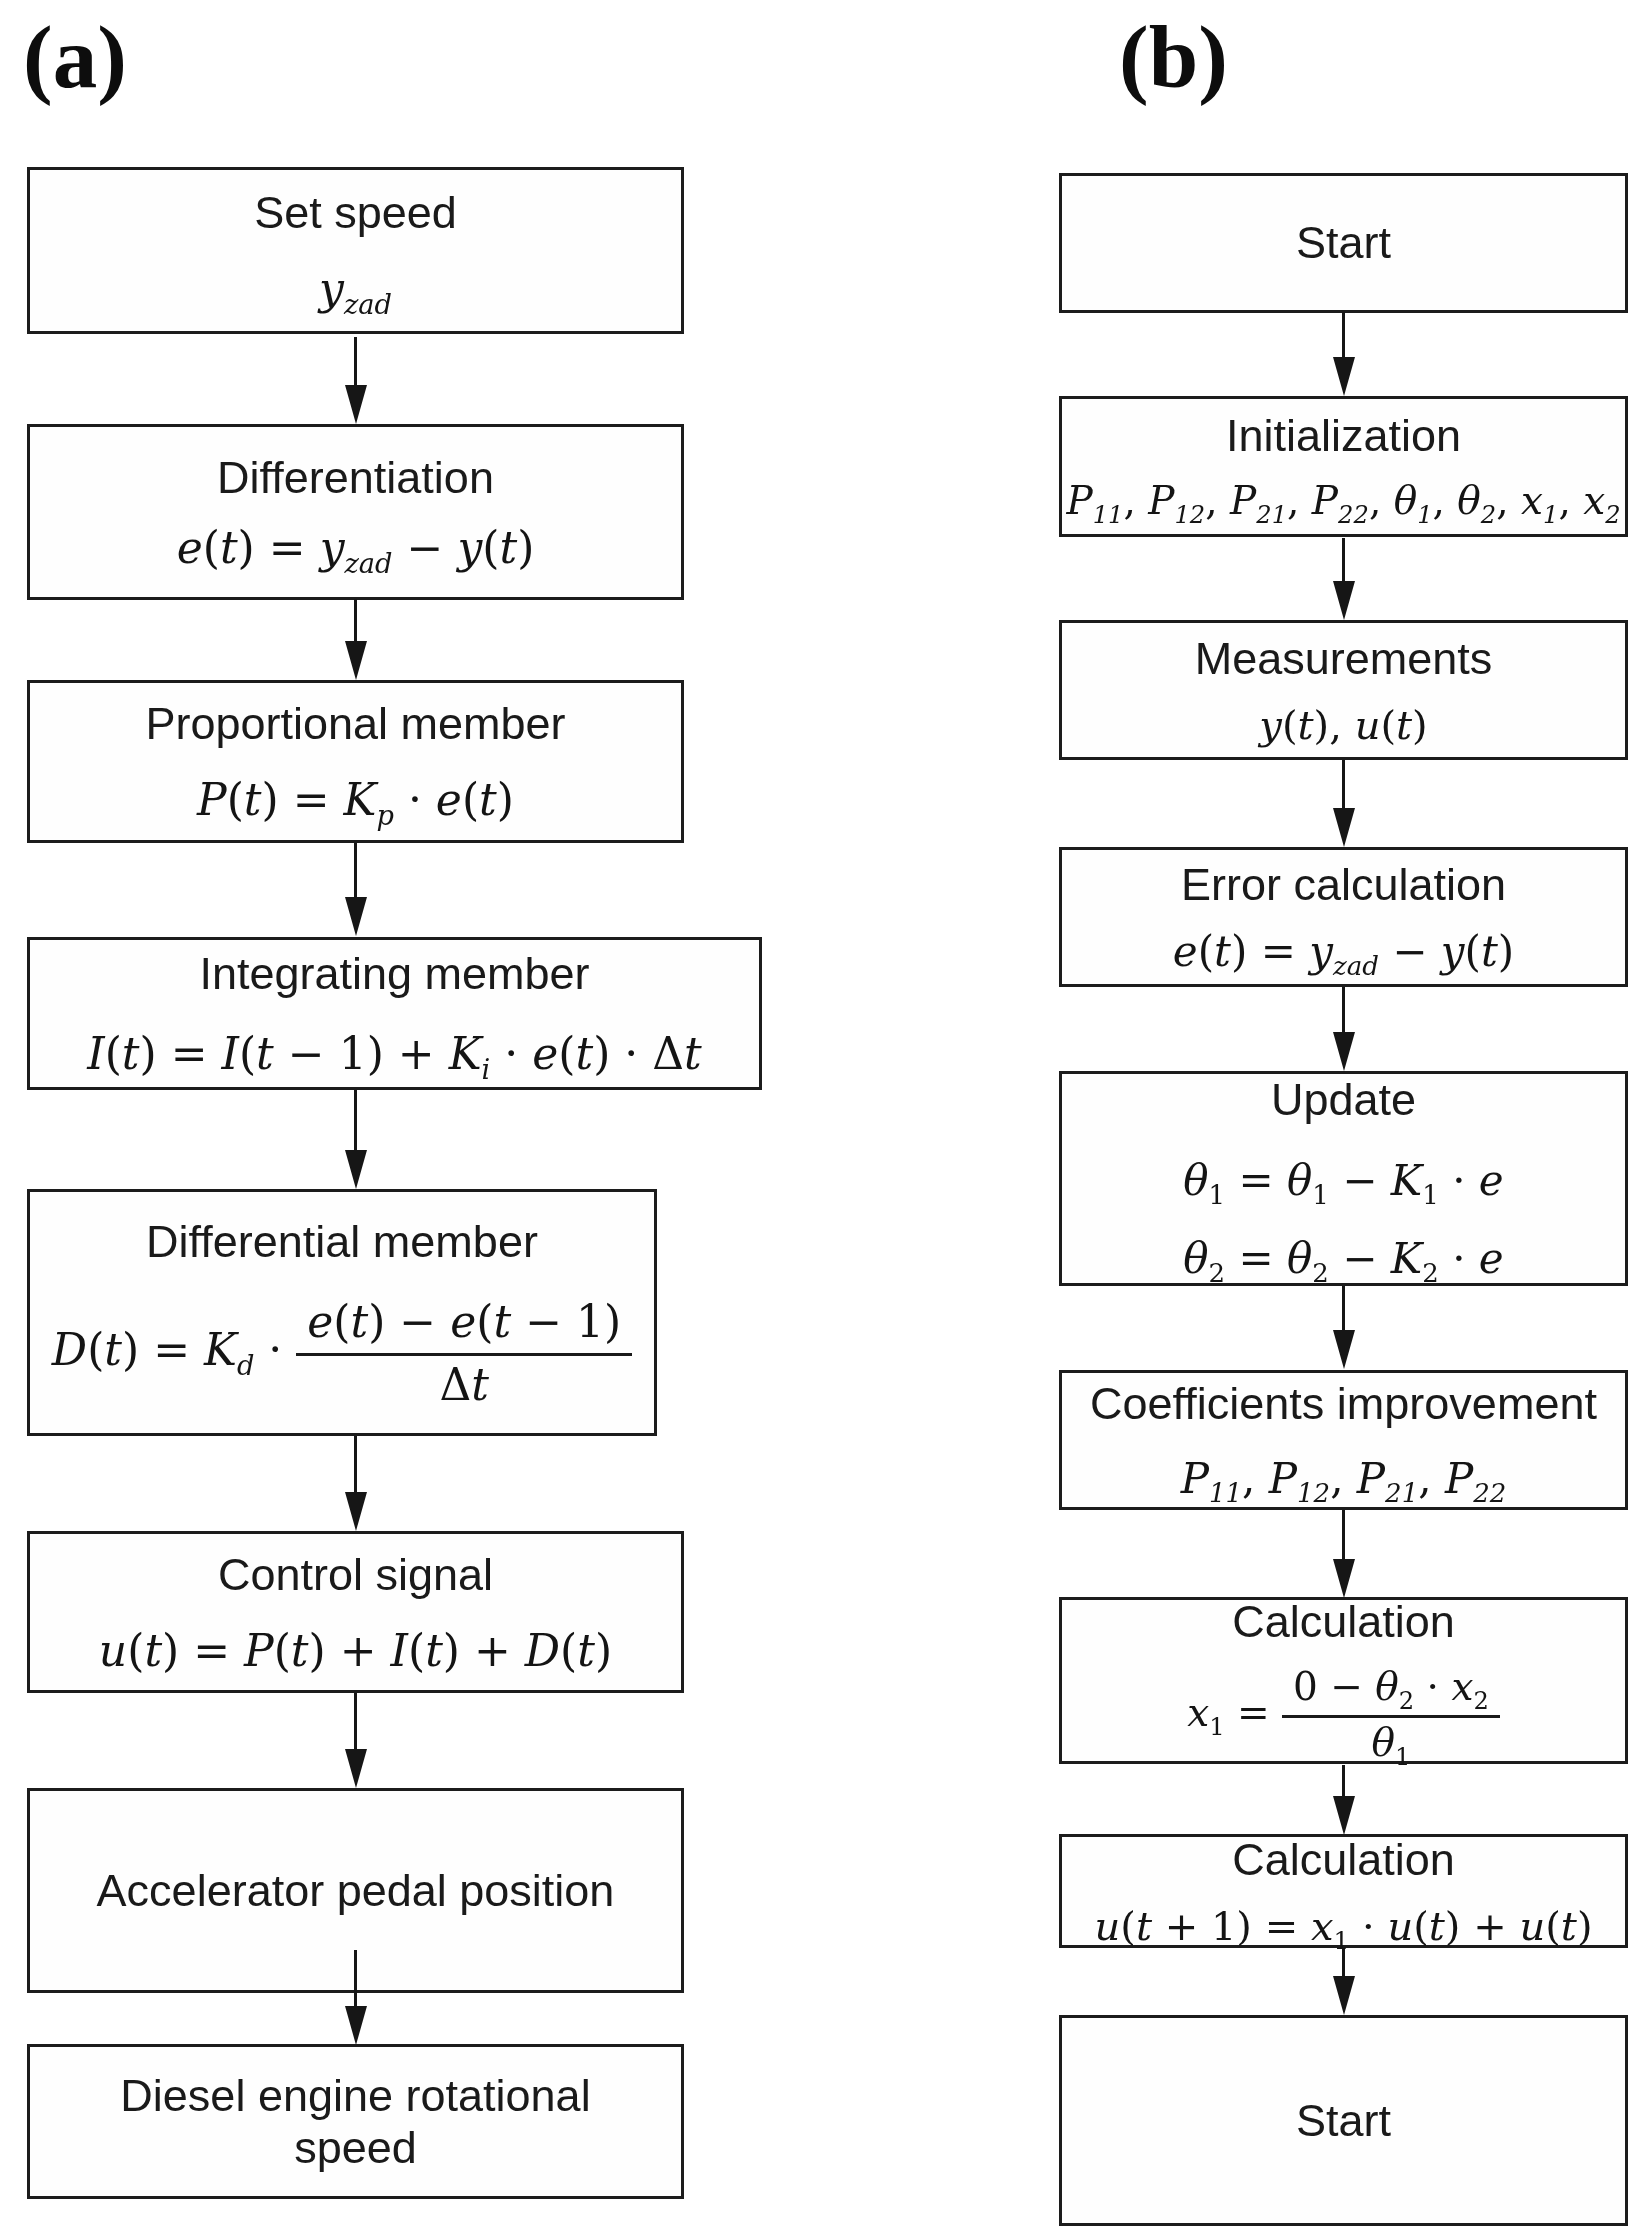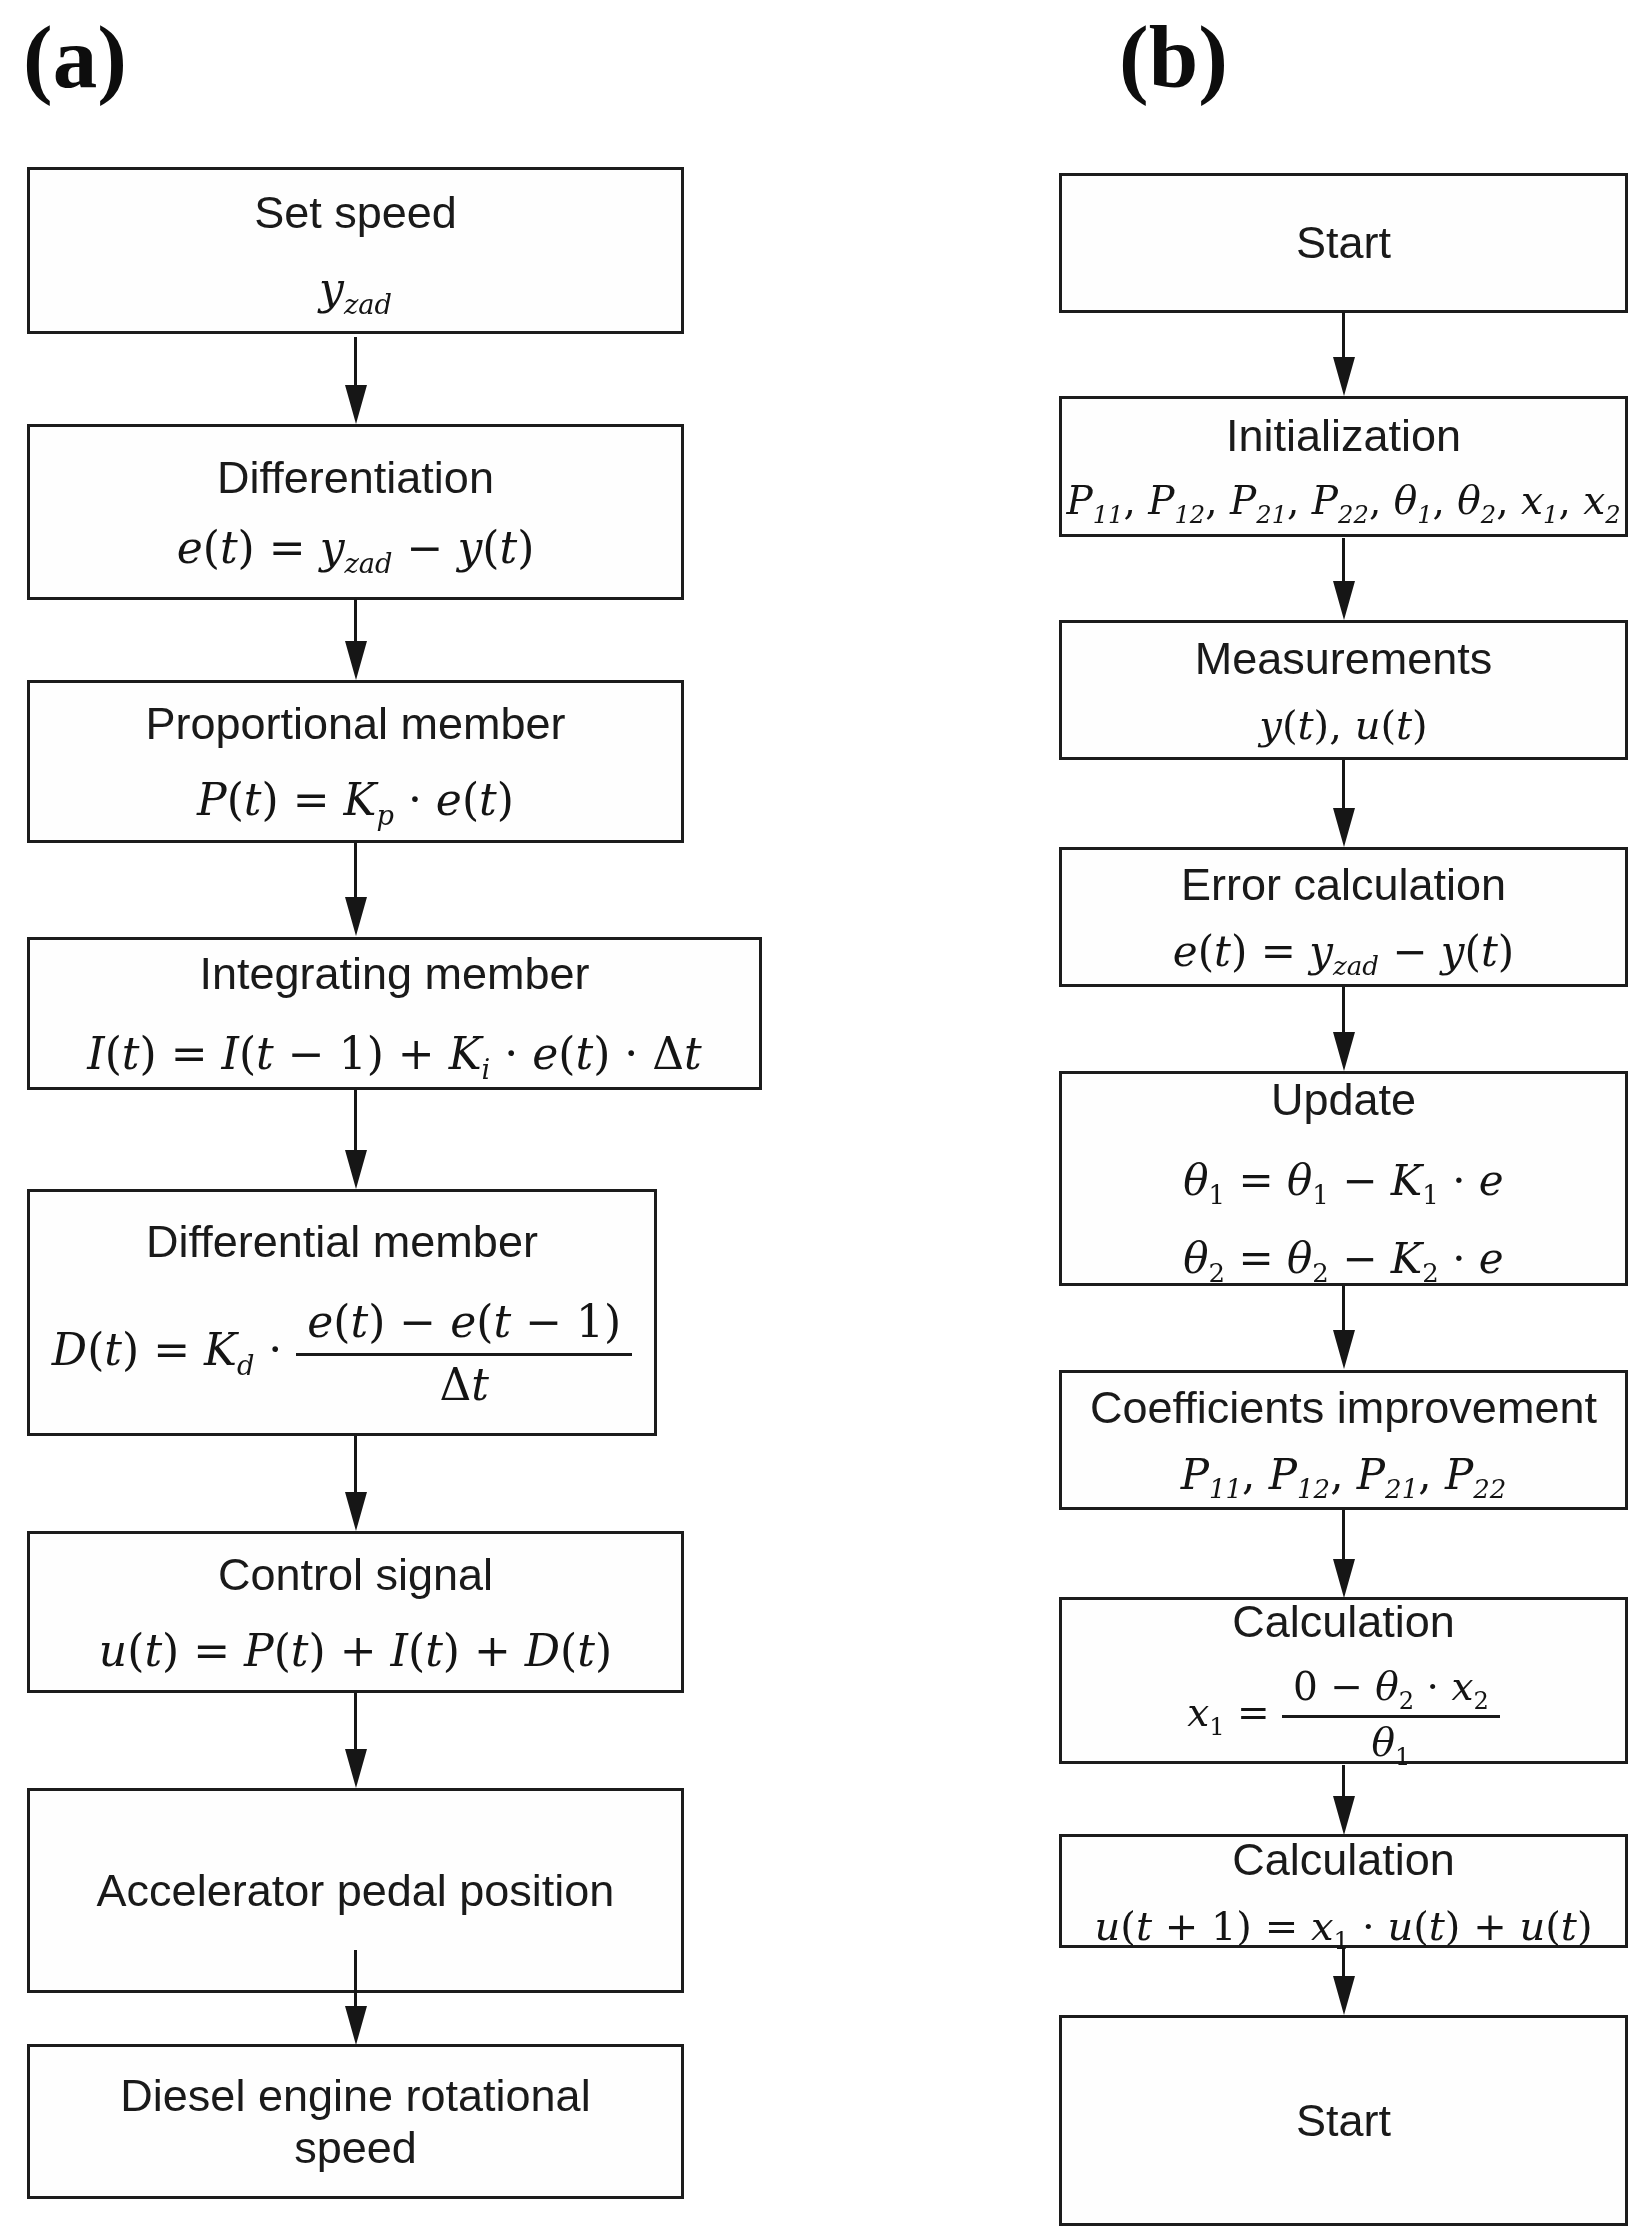--- a/index.html
+++ b/index.html
@@ -173,21 +173,21 @@
   <div class="box update-gap" style="left:1059px;top:1071px;width:569px;height:215px;">
     <div class="box-title">Update</div>
     <div class="box-formula" style="font-size:42px;"><i>θ</i><sub>1</sub> = <i>θ</i><sub>1</sub> − <i>K</i><sub>1</sub> · <i>e</i></div>
     <div class="box-formula" style="font-size:42px;"><i>θ</i><sub>2</sub> = <i>θ</i><sub>2</sub> − <i>K</i><sub>2</sub> · <i>e</i></div>
   </div>
   <div class="arrow" style="left:1332px;top:1286px;height:83px;">
       <div class="shaft"></div>
       <div class="head"></div>
     </div>
 
-  <div class="box tight-gap" style="left:1059px;top:1370px;width:569px;height:140px;">
+  <div class="box tight-gap" style="left:1059px;top:1370px;width:569px;height:140px;justify-content:space-between;">
     <div class="box-title">Coefficients improvement</div>
     <div class="box-formula" style="font-size:42px;"><i>P</i><sub><i>11</i></sub>, <i>P</i><sub><i>12</i></sub>, <i>P</i><sub><i>21</i></sub>, <i>P</i><sub><i>22</i></sub></div>
   </div>
   <div class="arrow" style="left:1332px;top:1510px;height:88px;">
       <div class="shaft"></div>
       <div class="head"></div>
     </div>
 
   <div class="box tight-gap" style="left:1059px;top:1597px;width:569px;height:167px;padding:1.6px 7.8px;">
     <div class="box-title">Calculation</div>

